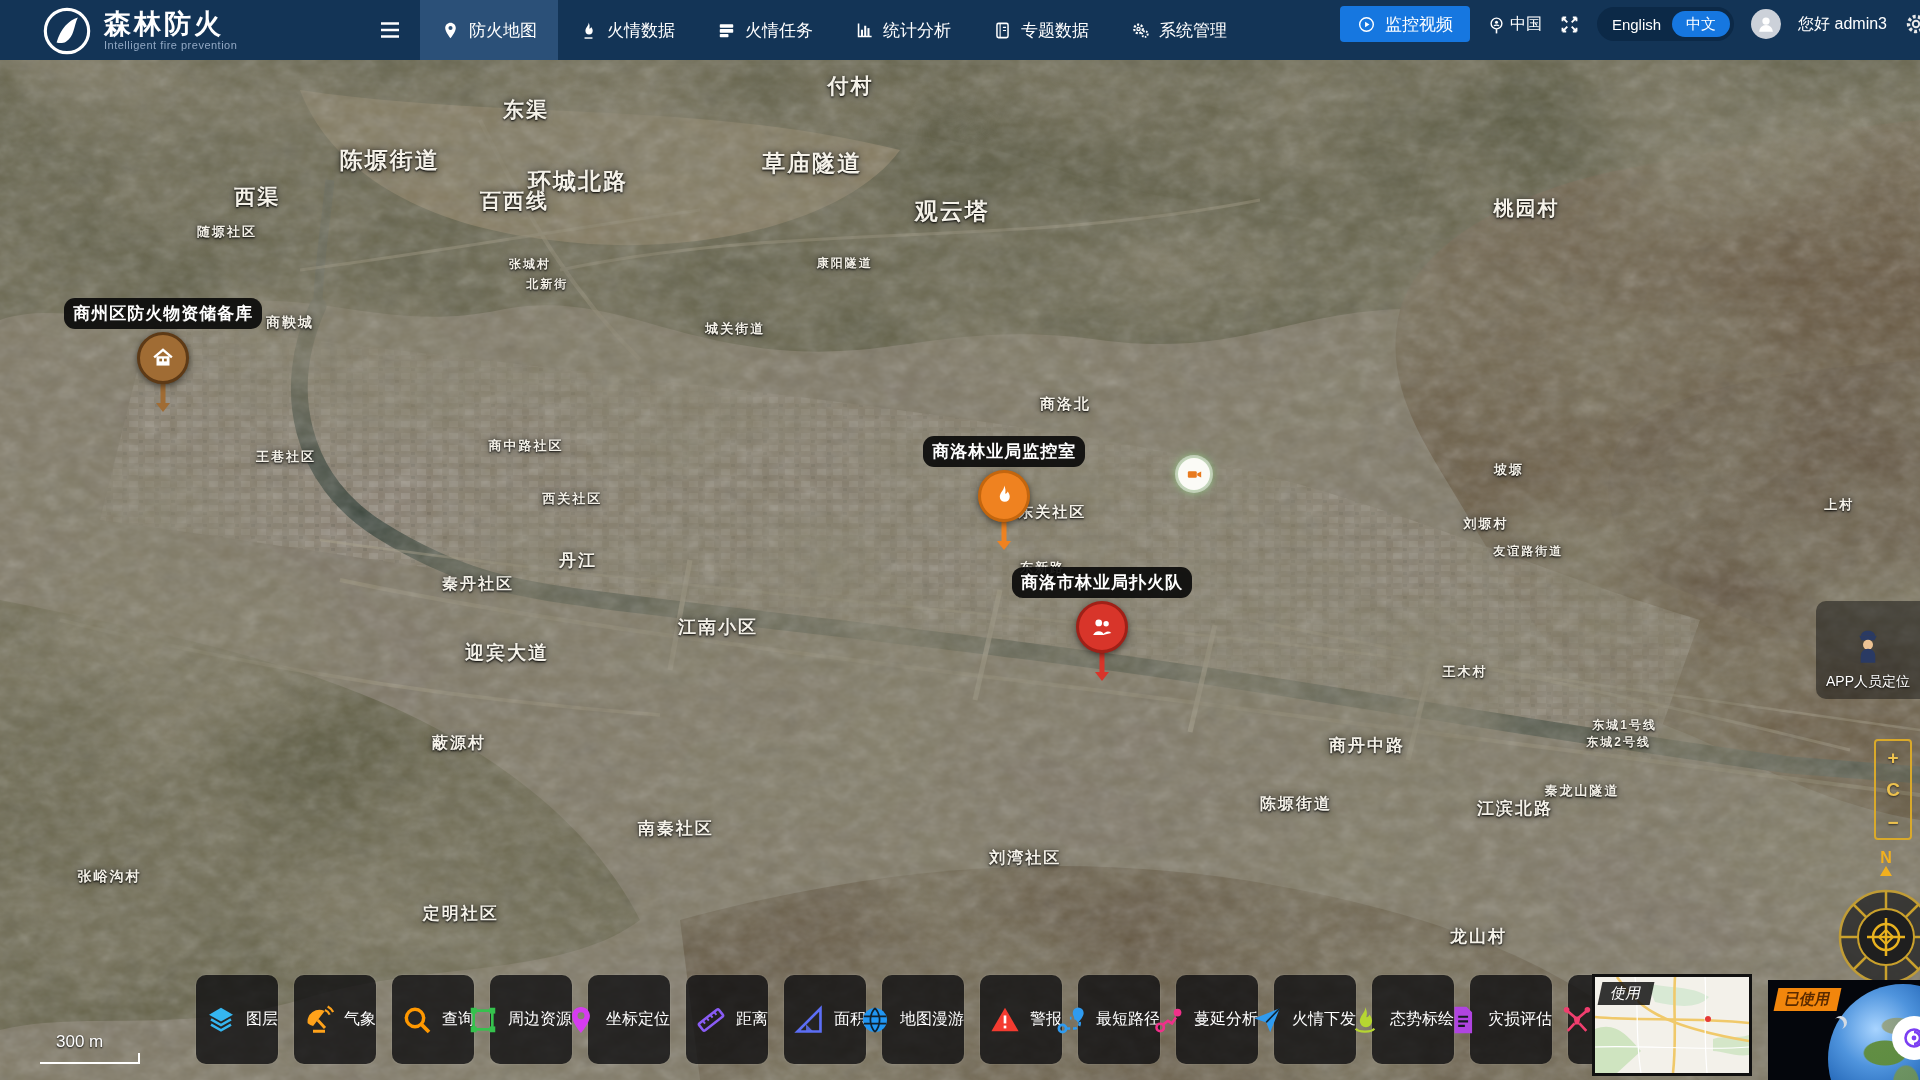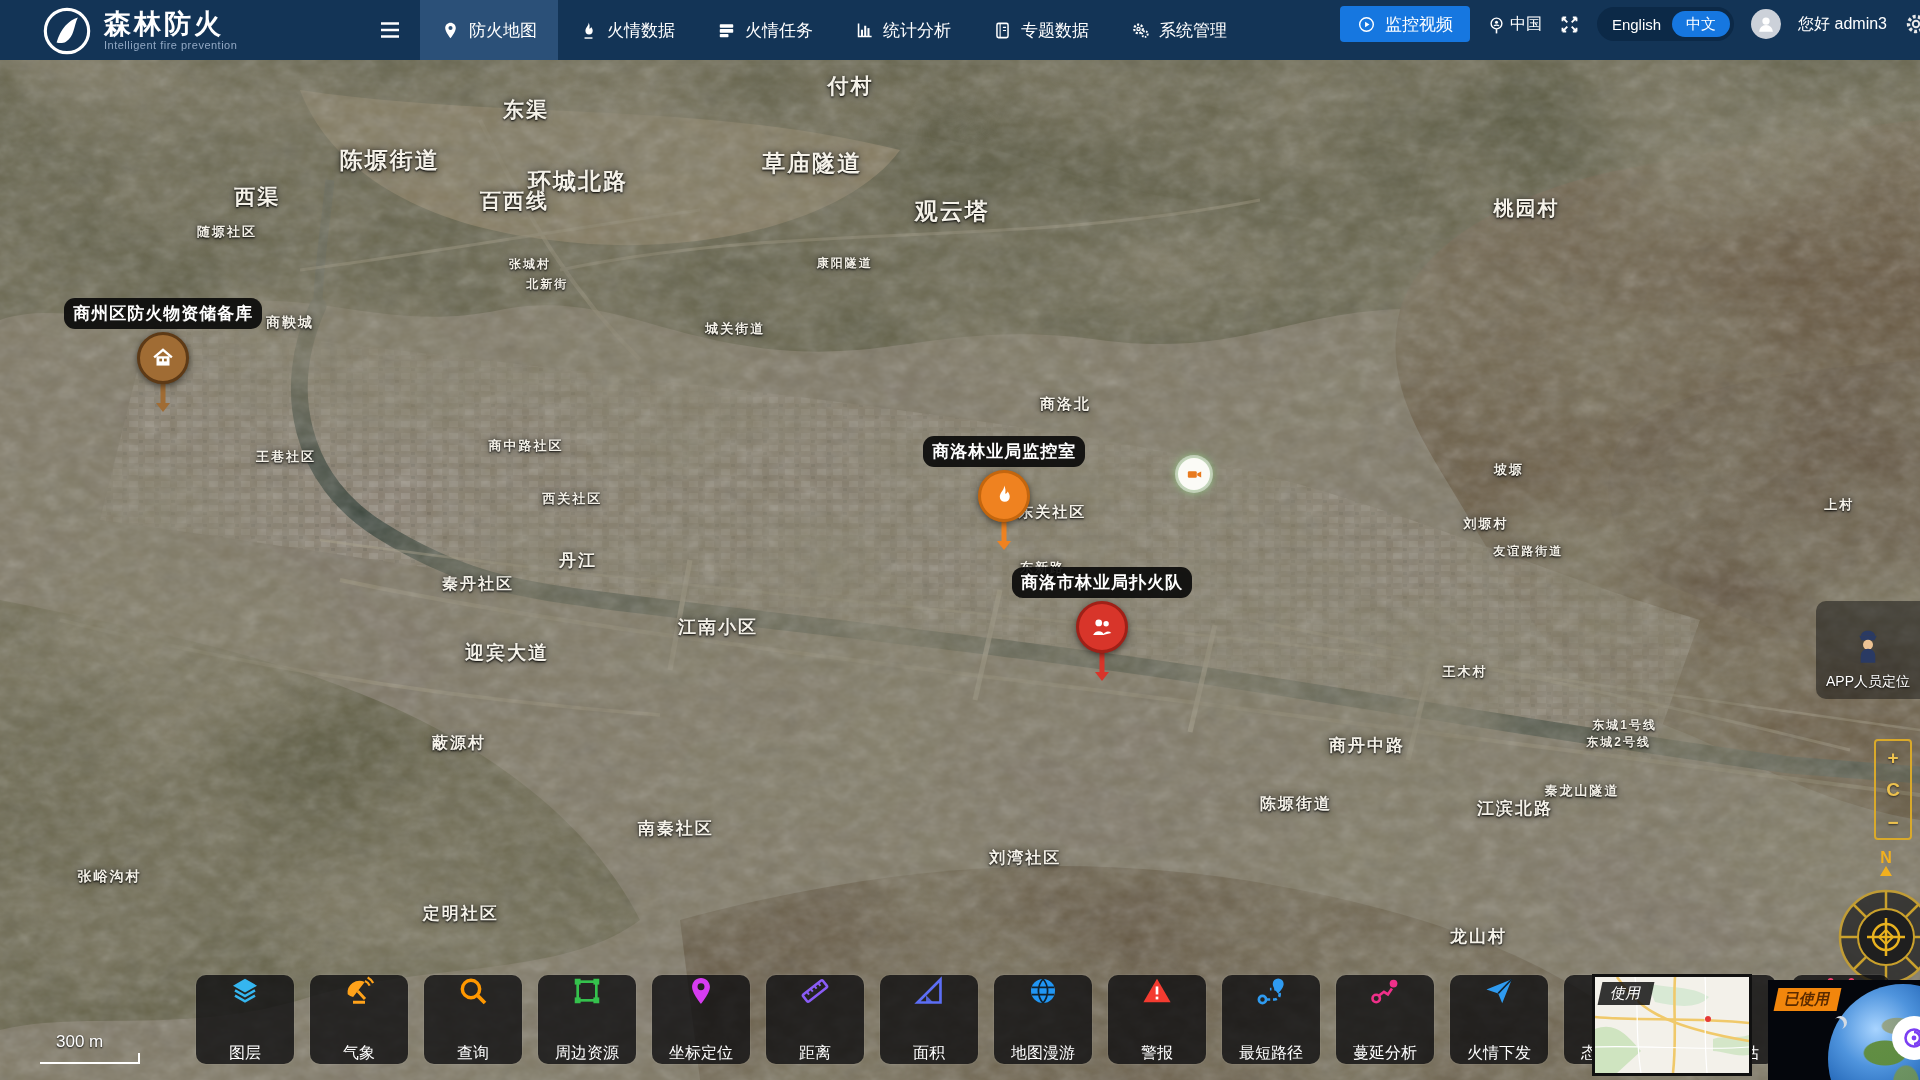--- a/index.html
+++ b/index.html
@@ -70,22 +70,22 @@
   .app-panel svg{width:40px;height:40px}
   .app-label{color:#fff;font-size:14px;white-space:nowrap;text-shadow:0 1px 2px #000}
   .zoombox{position:absolute;right:8px;top:66.6%;width:34px;height:97px;border:2px solid #d9a92a;
            border-radius:4px;display:flex;flex-direction:column;align-items:center;z-index:6;
            justify-content:space-around;background:rgba(50,38,12,.10)}
   .zbtn{color:#edc24e;font-size:19px;font-weight:700;line-height:1;cursor:pointer;text-shadow:0 1px 2px rgba(0,0,0,.6)}
   .compass{position:absolute;right:-36px;top:77.2%;width:140px;height:150px;z-index:6;cursor:pointer}
 
   
   .toolbar{position:absolute;left:196px;bottom:16px;display:flex;gap:16px;z-index:8}
-  .tool{width:98px;height:89px;background:rgba(12,12,14,.78);border-radius:10px;display:flex;
-        flex-direction:column;align-items:center;justify-content:space-between;gap:9px;cursor:pointer;
+  .tool{width:82px;height:89px;background:rgba(12,12,14,.78);border-radius:10px;display:flex;
+        flex-direction:row;align-items:center;justify-content:flex-end;gap:9px;cursor:pointer;
         box-shadow:0 0 0 1px rgba(255,255,255,.05)}
   .tool .svg-ic{width:32px;height:32px}
   .tool-label{color:#fff;font-size:16px;white-space:nowrap}
 
   
   .minimap-street{position:absolute;right:168px;bottom:4px;width:154px;height:96px;z-index:8;
                   border:3px solid #101010;background:#f3f1ea;overflow:hidden;cursor:pointer}
   .badge-street{position:absolute;top:5px;left:5px;background:rgba(15,15,15,.84);color:#fff;
                 font-size:15px;padding:2px 11px;transform:skewX(-12deg);z-index:2}
   .minimap-earth{position:absolute;right:0;bottom:0;width:152px;height:100px;z-index:8;overflow:hidden;cursor:pointer;

